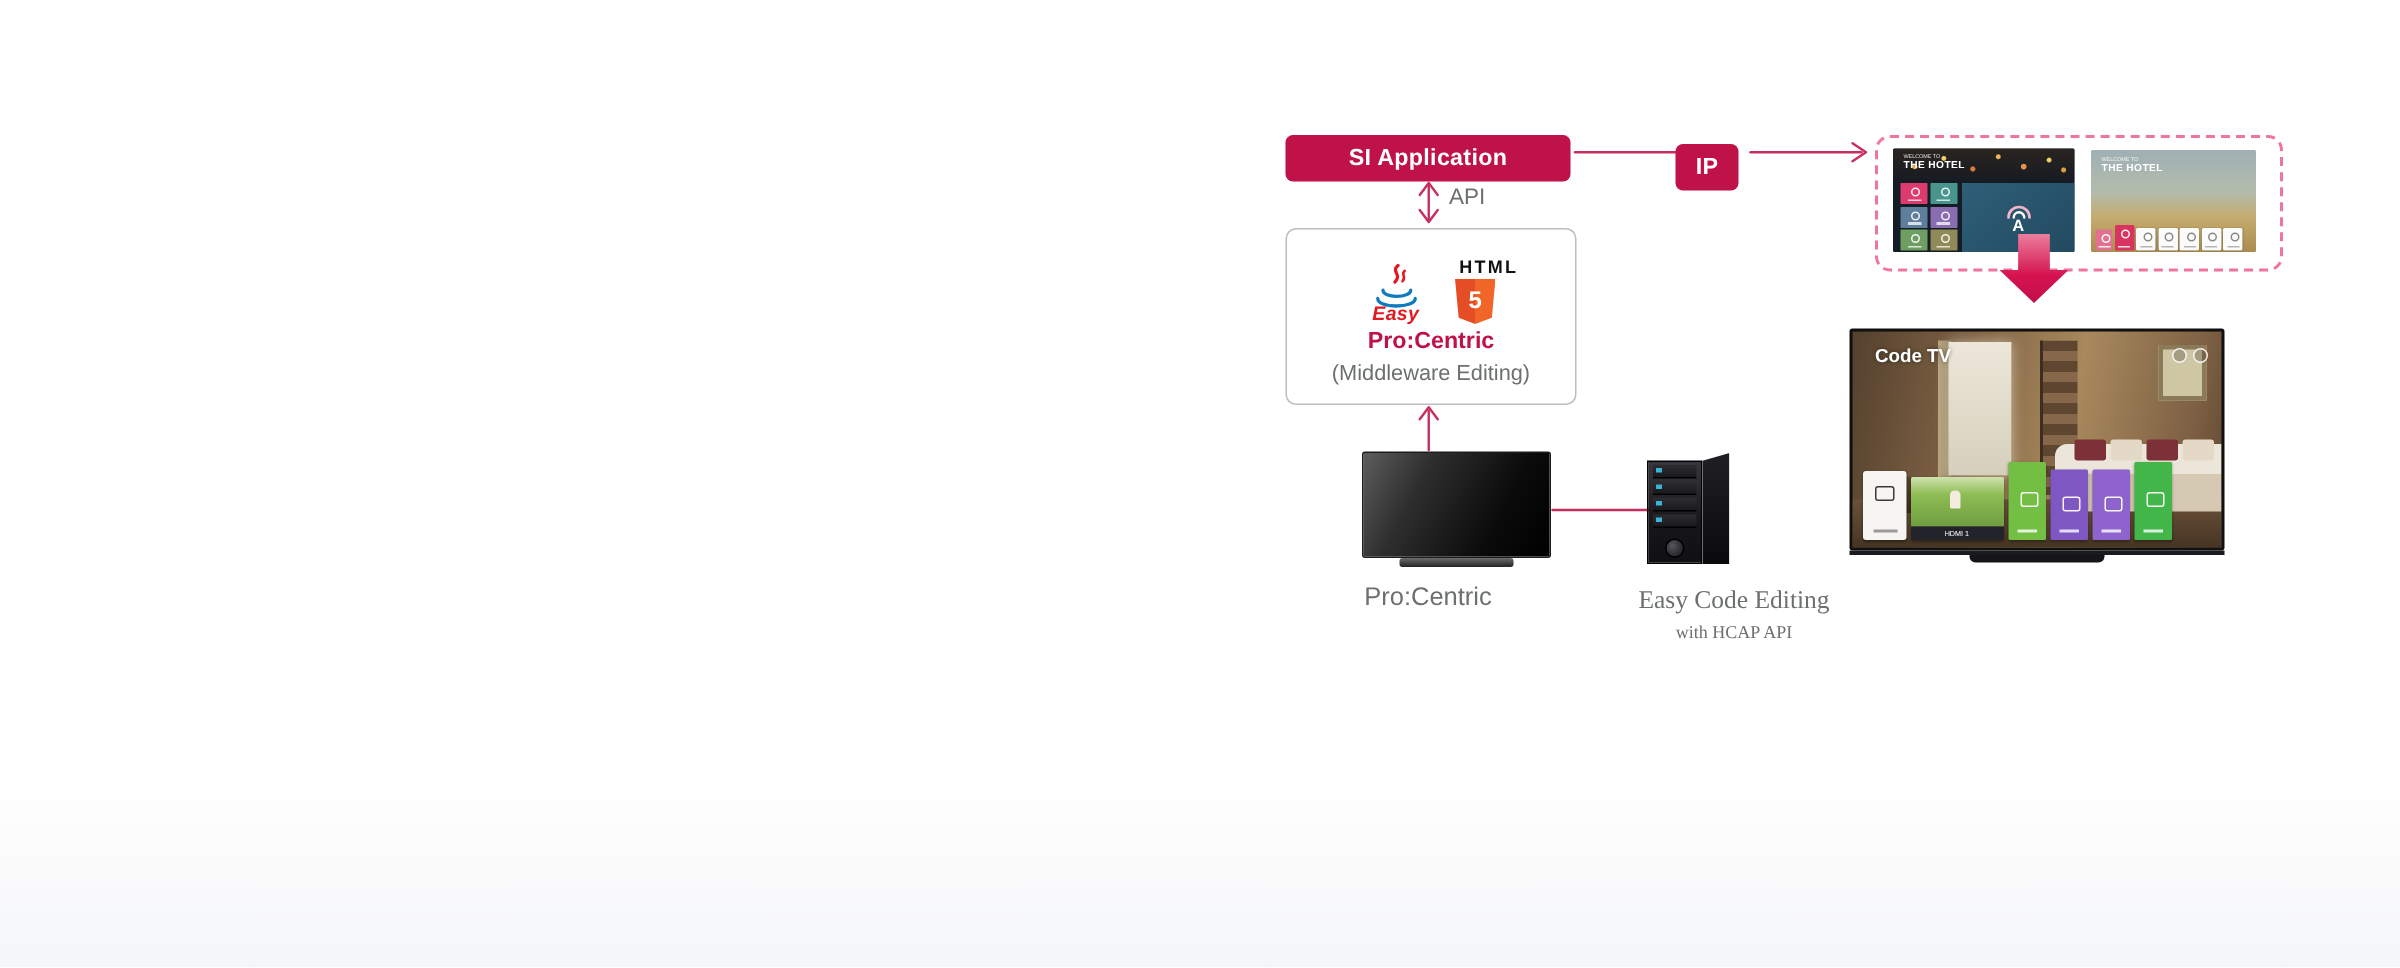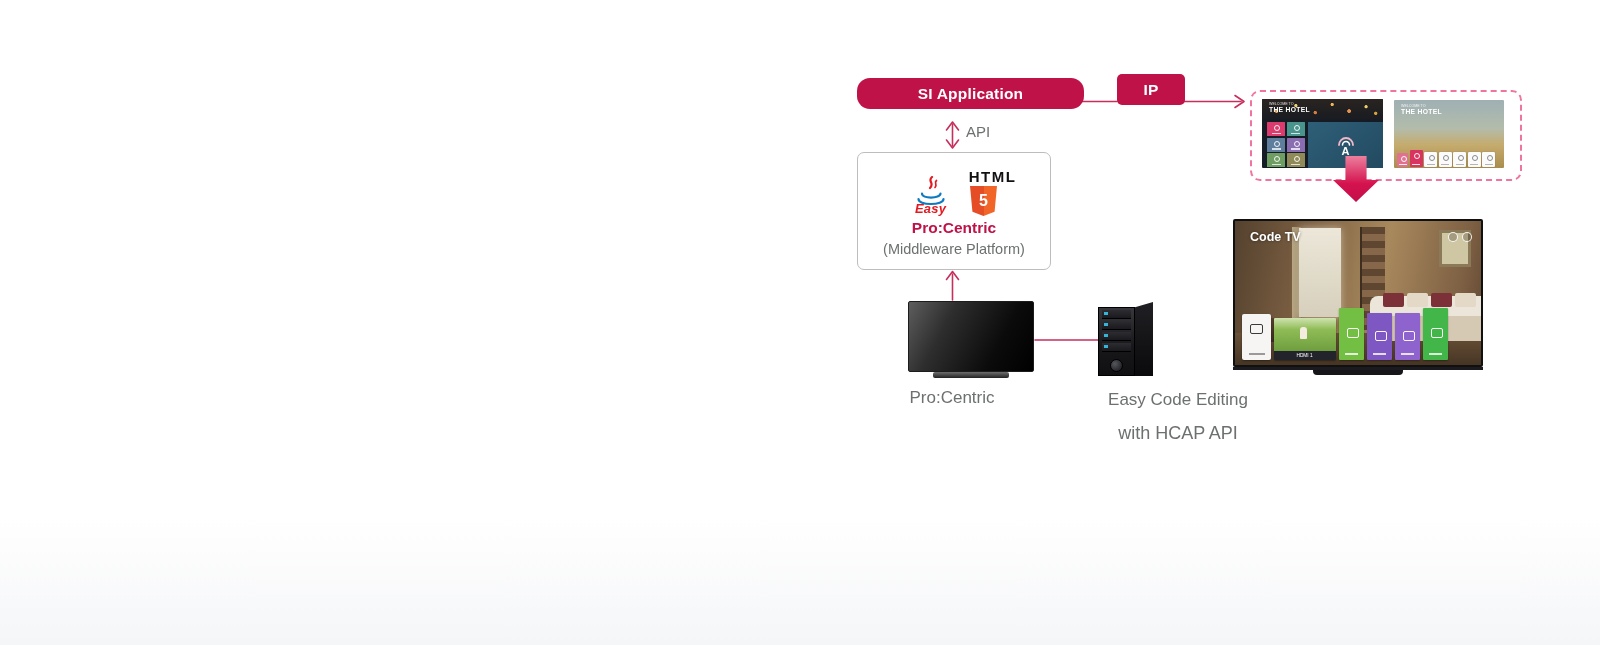--- a/index.html
+++ b/index.html
@@ -20,21 +20,21 @@
   
   .mw-box{
     position:absolute;left:857px;top:152px;width:192px;height:116px;
     border:1px solid #bdbdbd;border-radius:7px;background:#fff;
     display:flex;flex-direction:column;align-items:center;
   }
   .mw-logos{display:flex;align-items:flex-end;gap:13px;margin-top:7px;height:56px;}
   .java-logo{width:46px;display:flex;flex-direction:column;align-items:center;}
   .java-word{font-size:13px;font-weight:bold;font-style:italic;color:#e21b22;margin-top:-7px;letter-spacing:.2px;}
   .html5-logo{width:34px;display:flex;flex-direction:column;align-items:center;gap:1px;}
-  .html-word{font-size:15px;font-weight:800;color:#111;letter-spacing:1.5px;margin-left:18px;}
+  .html-word{font-size:12px;font-weight:800;color:#111;letter-spacing:1.5px;margin-left:18px;}
   .h5-shield{
     width:27px;height:30px;background:linear-gradient(90deg,#e44d26 50%,#f16529 50%);
     clip-path:polygon(0 0,100% 0,91% 86%,50% 100%,9% 86%);
     display:flex;align-items:center;justify-content:center;
     color:#fff;font-weight:bold;font-size:16px;
   }
   .mw-title{font-size:15.5px;font-weight:bold;color:#be1248;margin-top:3px;}
   .mw-sub{font-size:14.5px;color:#6d7070;margin-top:4px;}
   
   .dashed-box{
@@ -157,21 +157,21 @@
   .srv-front{position:absolute;left:1px;top:5px;width:37px;height:69px;
     background:linear-gradient(180deg,#37373d,#17171a 60%,#101013);
     border:1px solid #000;box-sizing:border-box;}
   .srv-bay{position:relative;height:8px;margin:2px 3px 0 3px;
     background:linear-gradient(180deg,#2c2c31,#1a1a1e);border-bottom:1px solid #000;}
   .srv-bay::before{content:'';position:absolute;left:2px;top:2px;width:4px;height:3px;background:#35b6d9;}
   .srv-knob{width:11px;height:11px;border-radius:50%;margin:7px auto 0 auto;border:1px solid #000;
     background:radial-gradient(circle at 35% 35%,#56565e,#26262c 70%);}
   
   .caption{position:absolute;color:#6d7070;text-align:center;font-size:17px;line-height:23px;}
-  .caption .sub{font-size:18px;line-height:20px;margin-top:12px;}
+  .caption .sub{font-size:12px;line-height:20px;}
 </style>
 </head>
 <body>
 
 <div class="canvas">
 
   <svg class="connectors">
     <g stroke="#c62f5d" stroke-width="1.6" fill="none" stroke-linecap="round" stroke-linejoin="round">
 
       <line x1="1050" y1="101.5" x2="1117" y2="101.5"></line>
@@ -183,46 +183,46 @@
       <polyline points="946.5,130 952.5,122 958.5,130"></polyline>
       <polyline points="946.5,140 952.5,148 958.5,140"></polyline>
 
       <line x1="952.5" y1="274" x2="952.5" y2="300"></line>
       <polyline points="946.5,279.5 952.5,271.5 958.5,279.5"></polyline>
 
       <line x1="1035" y1="340" x2="1100" y2="340"></line>
     </g>
   </svg>
 
-  <div class="node-btn" style="left:857px;top:78px;width:227px;border-radius:13px;">SI Application</div>
+  <div class="node-btn" style="left:857px;top:90px;width:190px;">SI Application</div>
 
   <div class="api-label">API</div>
 
-  <div class="node-btn" style="left:1117px;top:74px;width:68px;">IP</div>
+  <div class="node-btn" style="left:1117px;top:96px;width:42px;">IP</div>
 
   <div class="mw-box">
     <div class="mw-logos">
       <div class="java-logo">
         <svg width="36" height="32" viewBox="0 0 36 32">
           <path d="M19 1c-5 4 3 6-2 11" stroke="#e21b22" stroke-width="2.2" fill="none" stroke-linecap="round"></path>
           <path d="M23.5 4.5c-3 2.5 1.5 4-1.5 7" stroke="#e21b22" stroke-width="1.7" fill="none" stroke-linecap="round"></path>
           <path d="M9 17.5c0 2.6 4.2 4.1 9 4.1s9.5-1.5 9.5-4.1" stroke="#0e7abf" stroke-width="2.2" fill="none" stroke-linecap="round"></path>
           <path d="M5.5 23c0 3.2 5.6 5 12.3 5 6.8 0 12.7-1.8 12.7-5" stroke="#0e7abf" stroke-width="2.2" fill="none" stroke-linecap="round"></path>
         </svg>
         <div class="java-word">Easy</div>
       </div>
       <div class="html5-logo">
         <div class="html-word">HTML</div>
         <div class="h5-shield">
           <span>5</span>
         </div>
       </div>
     </div>
     <div class="mw-title">Pro:Centric</div>
-    <div class="mw-sub">(Middleware Platform)</div>
+    <div class="mw-sub">(Middleware Editing)</div>
   </div>
 
   <div class="dashed-box"></div>
 
   <div class="screen screen-left">
     <div class="bokeh"></div>
     <div class="micro welcome-micro">WELCOME TO</div>
     <div class="micro hotel-micro">THE HOTEL</div>
     <div class="tile-grid">
         <div class="htile" style="background: rgb(220, 59, 110);"></div>
@@ -309,20 +309,20 @@
       <div class="srv-bay"></div>
       <div class="srv-bay"></div>
       <div class="srv-bay"></div>
       <div class="srv-knob"></div>
     </div>
   </div>
 
   <div class="caption" style="left:862px;top:386px;width:180px;">
     <div>Pro:Centric</div>
   </div>
-  <div class="caption" style="left:1088px;top:388px;width:180px;">
+  <div class="caption" style="left:1066px;top:388px;width:180px;font-family:Liberation Serif, serif;">
     <div>Easy Code Editing</div>
     <div class="sub">with HCAP API</div>
   </div>
   <div class="caption" style="left:1231px;top:388px;width:252px;">
   </div>
 
 </div>
 
 </body></html>

